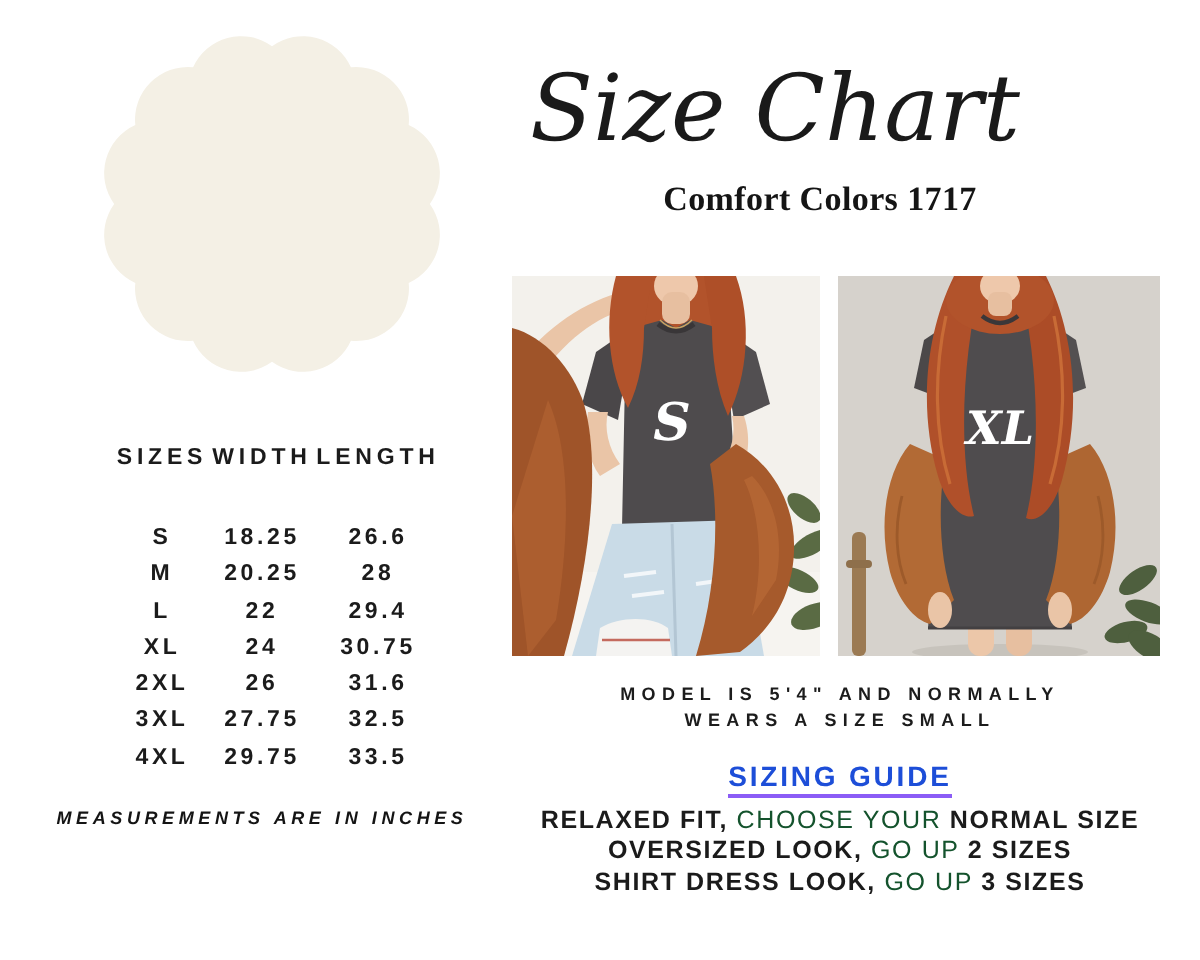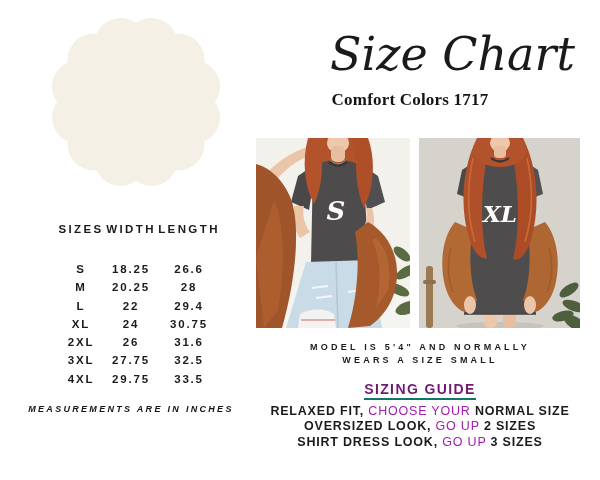--- a/index.html
+++ b/index.html
@@ -20,21 +20,21 @@
   .col-width  { left:96px;  top:222px; width:70px; }
   .col-length { left:149px; top:222px; width:80px; }
 
   .note {
     position:absolute; left:16px; top:404px; width:230px; text-align:center;
     font-size:9px; font-weight:700; letter-spacing:2.3px; color:#141414;font-style:italic;
   }
 
   
   .title {
-    position:absolute; left:265px; top:22px; width:310px; text-align:right;
+    position:absolute; left:265px; top:22px; width:310px; text-align:left;
     font-family:"DejaVu Serif", serif; font-style:italic; font-weight:500;
     font-size:46px; line-height:64px; color:#1a1a1a; letter-spacing:0px;
   }
   .subtitle {
     position:absolute; left:255px; top:90px; width:310px; text-align:center;
     font-family:"Liberation Serif", serif; font-weight:600; font-size:17px;
     letter-spacing:0.2px; color:#151515;
   }
 
   .photo { position:absolute; top:138px; height:190px; }
@@ -44,25 +44,25 @@
 
   .caption {
     position:absolute; left:255px; top:341px; width:330px; text-align:center;
     font-size:9px; font-weight:700; letter-spacing:3.2px; line-height:12.5px;
     color:#1c1c1c;
   }
 
   .guide { position:absolute; left:255px; top:380px; width:330px; text-align:center; }
   .guide-heading {
     display:inline-block; font-size:14px; font-weight:800; letter-spacing:1.4px;
-    border-bottom:2px solid #0f766e; padding-bottom:1px; color:#701a75;
+    border-bottom:2px solid #8b5cf6; padding-bottom:1px; color:#1d4ed8;
   }
   .guide-lines { margin-top:4px; font-size:12.5px; line-height:15.4px; color:#1b1b1b; }
   .guide-lines .b { font-weight:800; letter-spacing:0.8px; }
-  .guide-lines .m { font-weight:400; letter-spacing:0.8px; color:#a21caf; }
+  .guide-lines .m { font-weight:400; letter-spacing:0.8px; color:#14532d; }
 
   .shirt-letter {
     font-family:"DejaVu Serif", serif; font-style:italic; font-weight:bold; fill:#ffffff;
   }
 </style>
 </head>
 <body>
 
 <div class="page">
 

